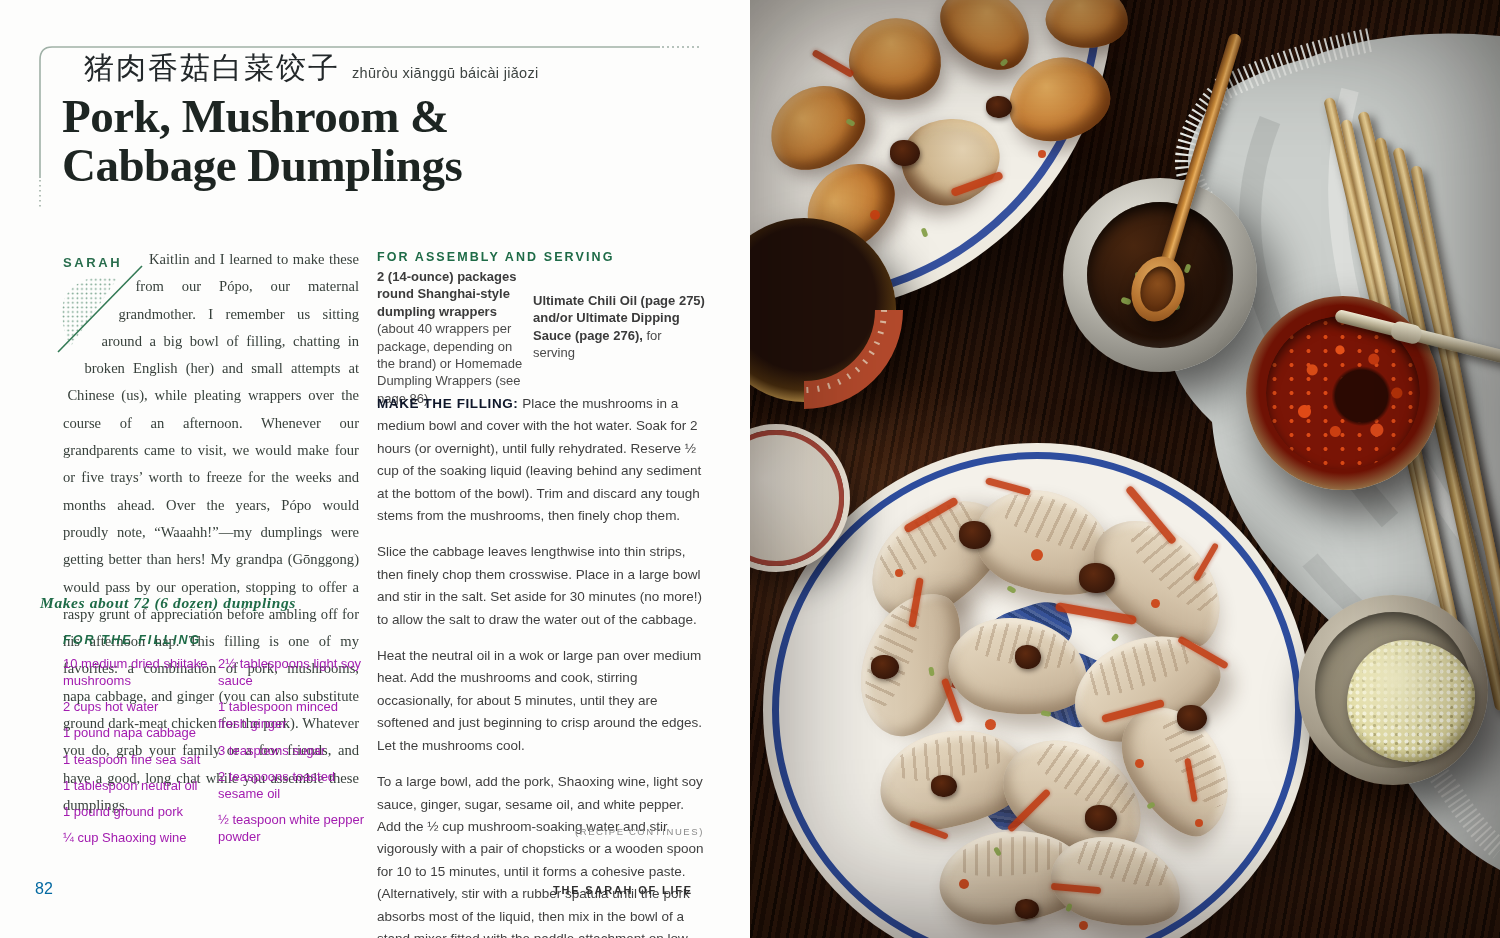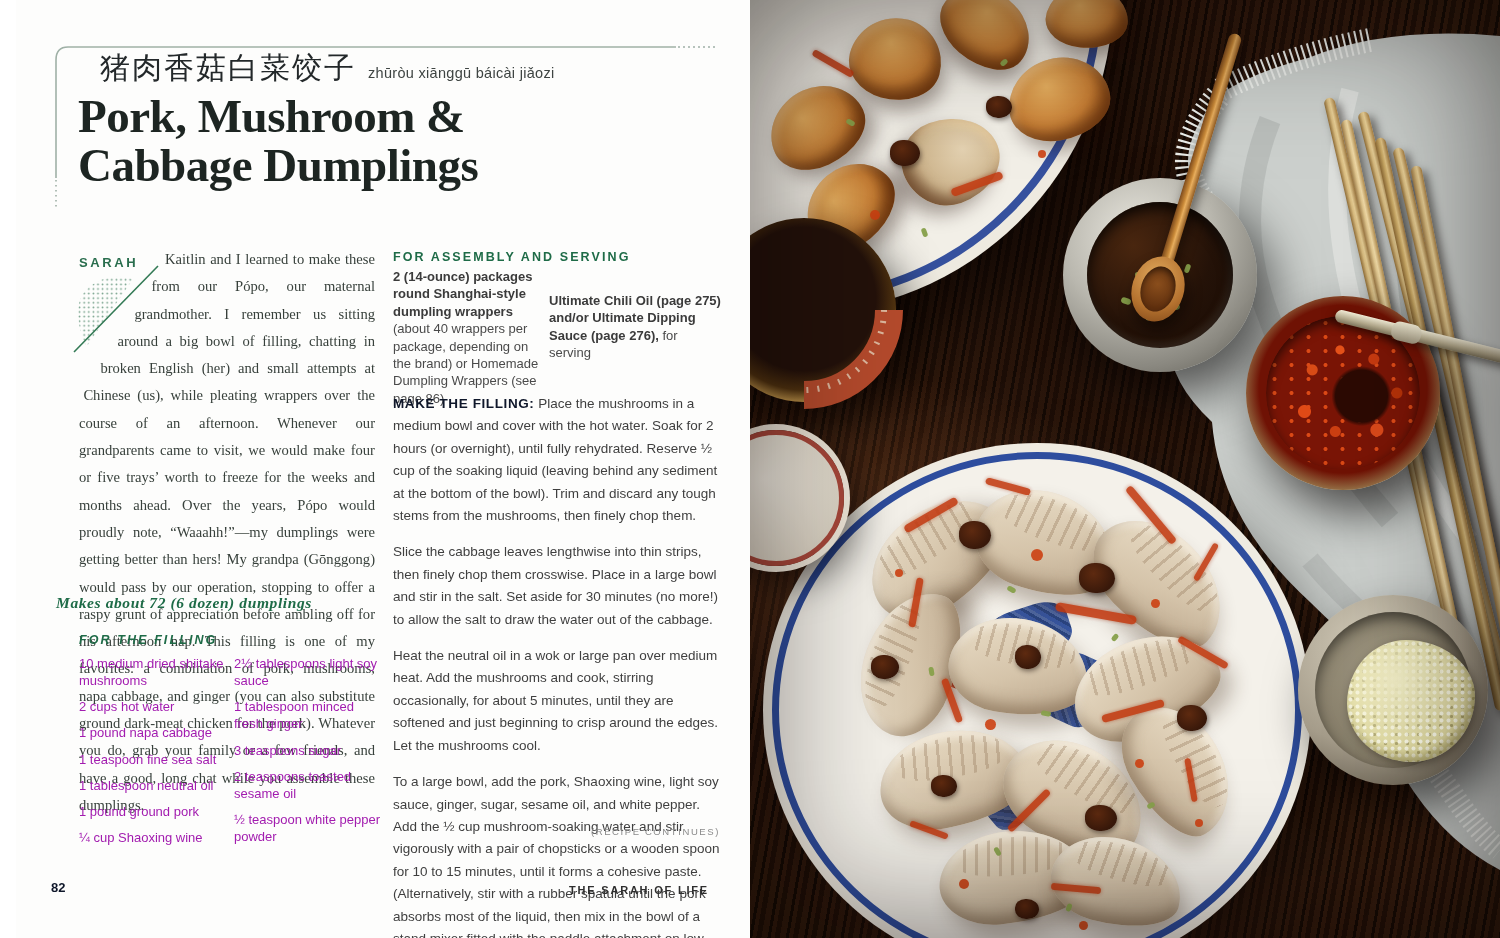--- a/index.html
+++ b/index.html
@@ -1,20 +1,20 @@
 <!DOCTYPE html>
 <html><head>
 <meta charset="utf-8">
 <style>
   html,body{margin:0;padding:0;}
   body{width:1500px;height:938px;background:#ffffff;font-family:"Liberation Sans",sans-serif;overflow:hidden;}
   .spread{position:relative;width:1500px;height:938px;background:#fff;}
 
   
-  .left-page{position:absolute;left:16px;top:0;width:750px;height:938px;background:#fdfdfc;}
+  .left-page{position:absolute;left:0;top:0;width:750px;height:938px;background:#fdfdfc;}
   .rules{position:absolute;left:0;top:0;pointer-events:none;}
 
   .cn-row{position:absolute;left:84px;top:48px;white-space:nowrap;}
   .cn-title{font-size:30px;color:#23282a;letter-spacing:2px;font-family:"DejaVu Sans",sans-serif;}
   .pinyin{font-size:14.5px;color:#3e4442;margin-left:12px;letter-spacing:.3px;}
 
   .title{position:absolute;left:62px;top:92px;font-family:"Liberation Serif","DejaVu Serif",serif;
          font-weight:700;font-size:47px;line-height:1.04;color:#1d2522;letter-spacing:-.5px;}
 
   .intro{position:absolute;left:63px;top:246px;width:296px;font-family:"Liberation Serif","DejaVu Serif",serif;
@@ -40,21 +40,21 @@
   .as-col .reg{font-weight:400;color:#4a4a4a;}
   .as1{left:377px;top:268px;width:152px;}
   .as2{left:533px;top:268px;width:172px;margin-top:24px;}
 
   .method{position:absolute;left:377px;top:393px;width:327px;font-size:13.5px;line-height:1.66;color:#3f3f3f;}
   .method p{margin:0 0 14px 0;}
   .step-label{font-weight:700;letter-spacing:.6px;color:#0f172a;}
   .continues{position:absolute;left:377px;top:826px;width:327px;text-align:right;font-size:9.5px;
              letter-spacing:1.6px;color:#8a8a8a;}
 
-  .pgnum{position:absolute;left:35px;top:880px;font-size:13px;color:#0f172a;font-weight:bold;}
+  .pgnum{position:absolute;left:35px;top:880px;font-size:16px;color:#0369a1;}
   .runfoot{position:absolute;left:540px;top:884px;width:166px;text-align:center;font-size:11px;font-weight:700;
            letter-spacing:1.8px;color:#2e2e2e;}
 
   
   .photo{position:absolute;left:750px;top:0;width:750px;height:938px;overflow:hidden;
     background-color:#241208;
     background-image:
       radial-gradient(ellipse 420px 300px at 18% 60%, rgba(130,76,42,.50), transparent 62%),
       radial-gradient(ellipse 420px 280px at 42% 92%, rgba(146,84,44,.45), transparent 62%),
       radial-gradient(ellipse 600px 420px at 60% 30%, rgba(16,6,3,.65), transparent 70%),

